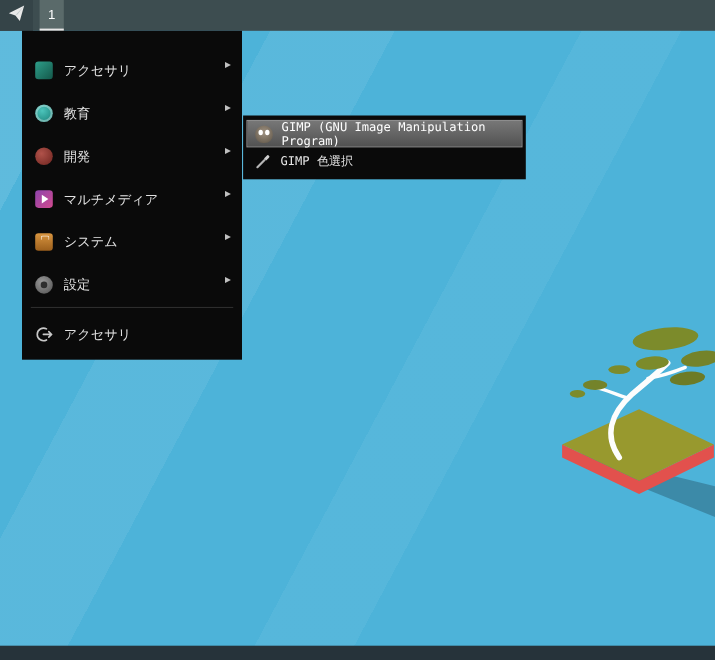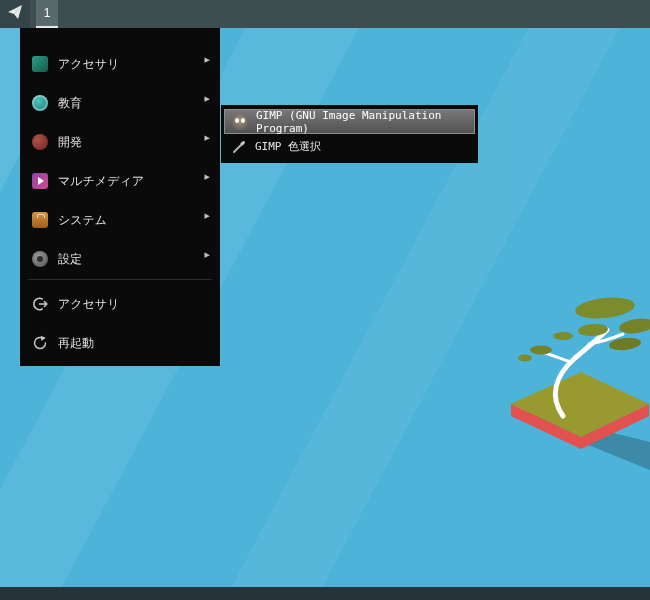--- a/index.html
+++ b/index.html
@@ -167,29 +167,20 @@
   <div class="menu-item">
     <span class="mi">
       <svg width="16" height="16" viewBox="0 0 14 14">
         <path d="M9,2.6 A5,5 0 1,0 9,11.4" stroke="#c8c8c8" stroke-width="1.3" fill="none" stroke-linecap="round"></path>
         <path d="M6.5,7 H13 M10.8,4.8 L13,7 L10.8,9.2" stroke="#c8c8c8" stroke-width="1.3" fill="none" stroke-linecap="round"></path>
       </svg>
     </span>
     <span>アクセサリ</span>
   </div>
 
-  <div class="menu-item">
-    <span class="mi">
-      <svg width="16" height="16" viewBox="0 0 14 14">
-        <path d="M11.8,7 A4.8,4.8 0 1,1 8.6,2.5" stroke="#c8c8c8" stroke-width="1.3" fill="none" stroke-linecap="round"></path>
-        <polygon points="7.6,0.6 12,2.4 8.4,5.2" fill="#c8c8c8"></polygon>
-      </svg>
-    </span>
-    <span>再起動</span>
-  </div>
 
 
 </div>
 
 <div class="submenu">
 
   <div class="sub-item hl">
     <span class="mi ic-gimp"></span>
     <span>GIMP (GNU Image Manipulation Program)</span>
   </div>

